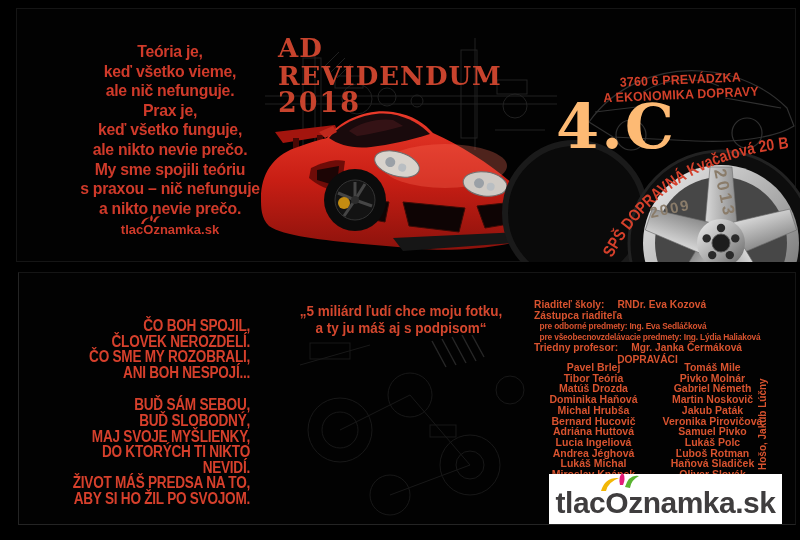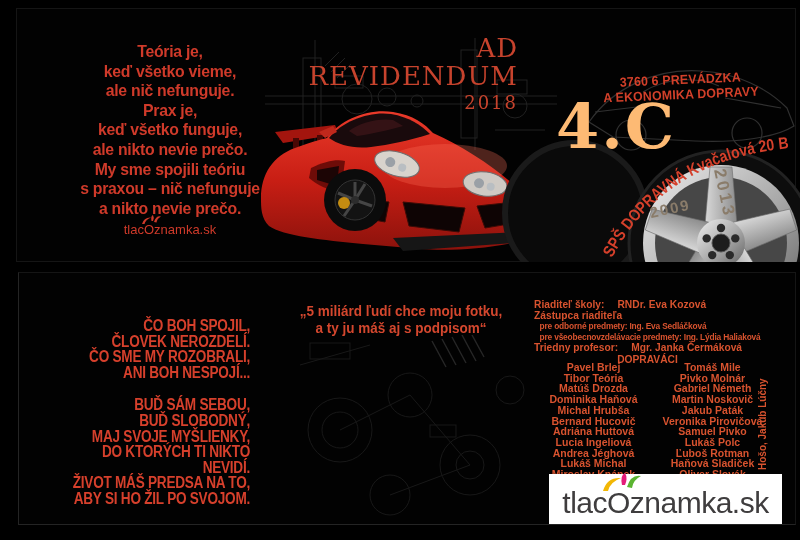--- a/index.html
+++ b/index.html
@@ -9,24 +9,24 @@
   .panel{background:#020202;border:1px solid #151515;box-sizing:border-box;}
   #panel-top{left:16px;top:8px;width:780px;height:254px;}
   #panel-bottom{left:18px;top:272px;width:778px;height:253px;border-left:1px solid #242424;border-bottom:1px solid #242424;}
 
   
   #motto{left:60px;top:42px;width:220px;text-align:center;color:#cf3a2a;
          font-weight:bold;font-size:17px;line-height:19.6px;letter-spacing:-0.3px;
          transform:scaleX(0.93);transform-origin:top center;z-index:4;}
 
   
-  #title-block{left:278px;top:34px;width:240px;text-align:right;color:#c7432d;z-index:4;
-               font-family:"DejaVu Serif",serif;font-weight:normal;}
+  #title-block{left:278px;top:34px;width:240px;text-align:left;color:#c7432d;z-index:4;
+               font-family:"DejaVu Serif",serif;font-weight:bold;}
   #title-line{font-size:26px;letter-spacing:1px;line-height:28px;}
-  #title-year{font-size:18px;line-height:26px;letter-spacing:2px;}
+  #title-year{font-size:27px;line-height:26px;letter-spacing:2px;}
 
   
   #program{left:596px;top:72px;width:168px;text-align:center;color:#d3402a;font-weight:bold;
            font-size:13px;line-height:15px;letter-spacing:0.2px;transform:rotate(-2.5deg) scaleX(0.95);
            transform-origin:top center;z-index:4;}
   #class-name{left:556px;top:96px;font-family:"DejaVu Serif",serif;font-weight:bold;
               font-size:62px;line-height:62px;color:#fdba74;letter-spacing:2px;z-index:4;}
 
   
   #poem{left:38px;top:318px;width:212px;text-align:right;color:#d6402c;font-weight:bold;
@@ -46,21 +46,21 @@
   #staff .pair .nm{margin-left:14px;}
   #staff .center{text-align:center;}
   #students{left:534px;top:362px;width:238px;display:flex;color:#d8532f;font-weight:bold;
             font-size:10.5px;line-height:10.7px;z-index:2;}
   #students .col{width:50%;text-align:center;}
 
   #side-note{left:757px;top:470px;color:#d8532f;font-weight:bold;font-size:10px;
              white-space:nowrap;transform:rotate(-90deg);transform-origin:0 0;z-index:3;}
 
   
-  .logo{display:inline-block;position:relative;font-weight:normal;white-space:nowrap;}
+  .logo{display:inline-block;position:relative;font-weight:bold;white-space:nowrap;}
   .logo .o-wrap{position:relative;display:inline-block;}
   .logo svg.petals{position:absolute;}
   #logo-box{left:549px;top:474px;width:233px;height:50px;background:#ffffff;z-index:6;
             display:flex;align-items:center;justify-content:center;}
   #logo-main{font-size:30px;color:#3f3d3e;letter-spacing:-0.5px;padding-top:8px;}
   #logo-main svg.petals{left:-8px;top:-15px;}
   #front-logo-wrap{left:60px;top:220px;width:220px;text-align:center;z-index:4;}
   #logo-front{font-size:13px;color:#cf3a2a;}
   #logo-front svg.petals{left:-4px;top:-8px;}
 

